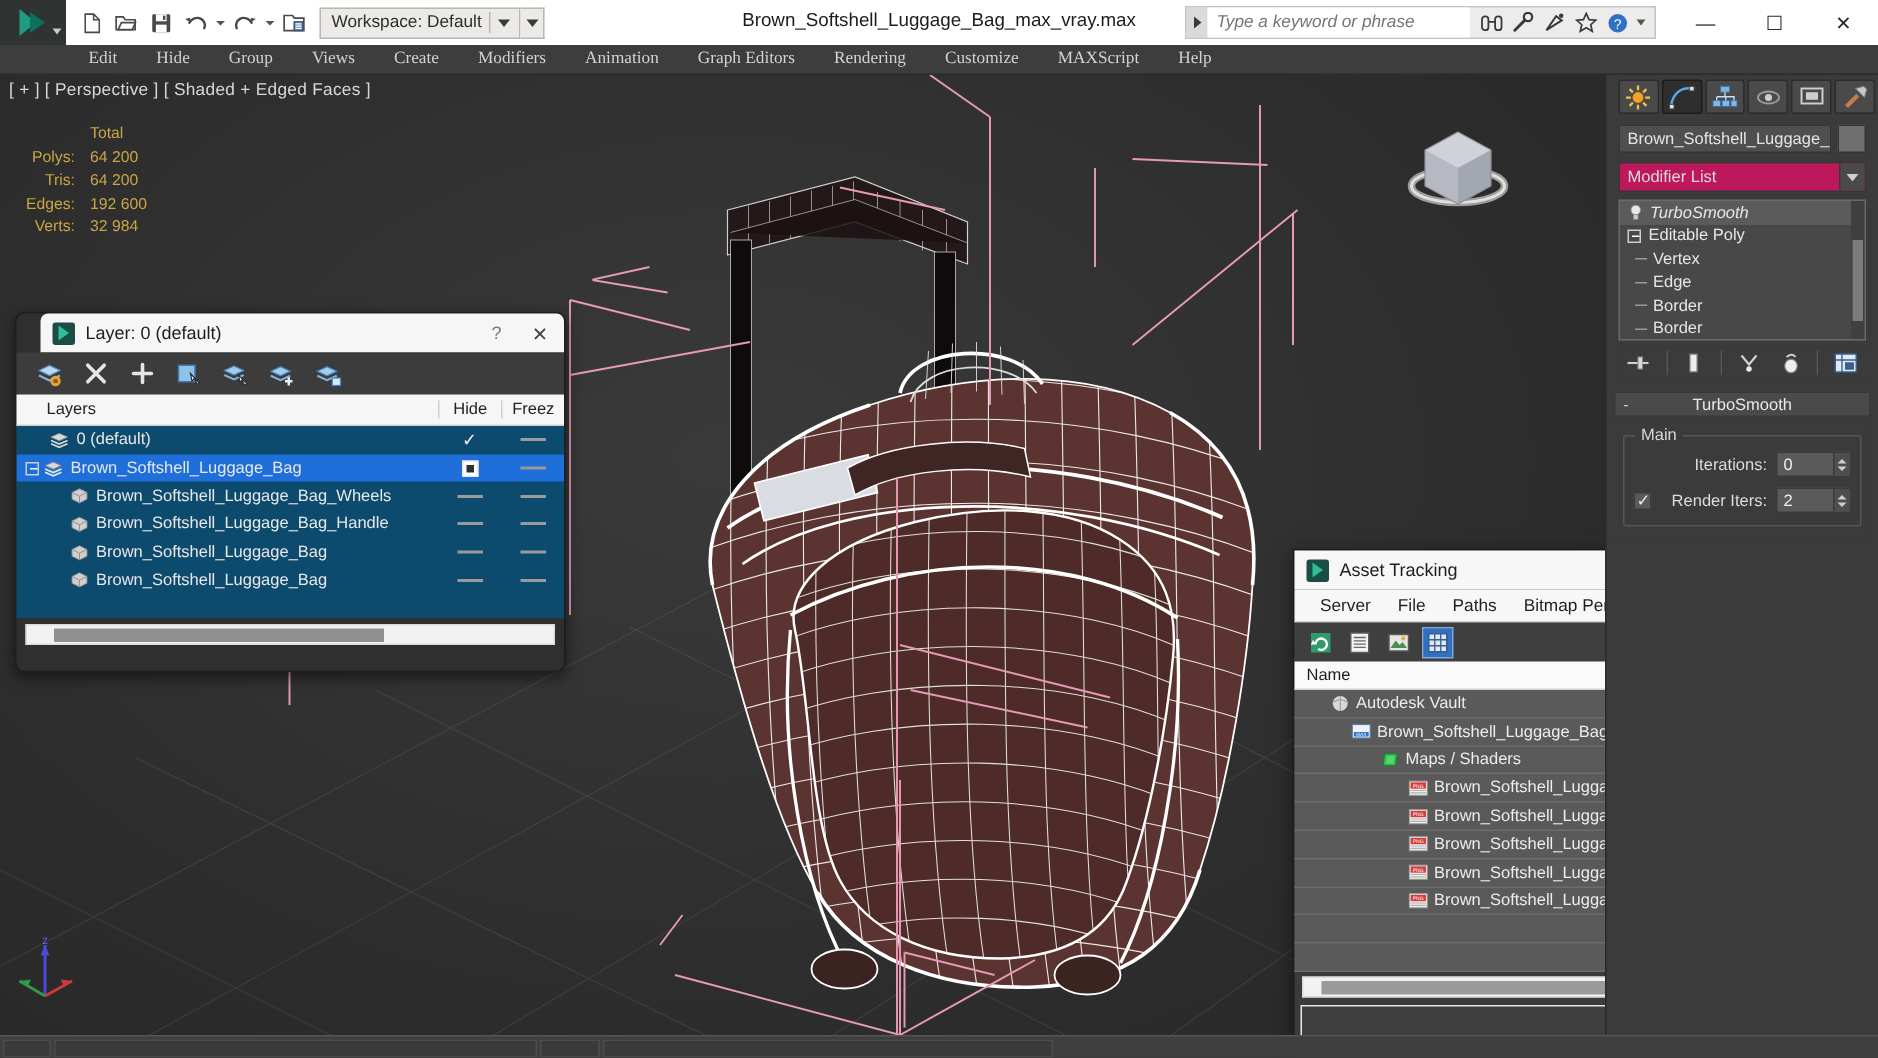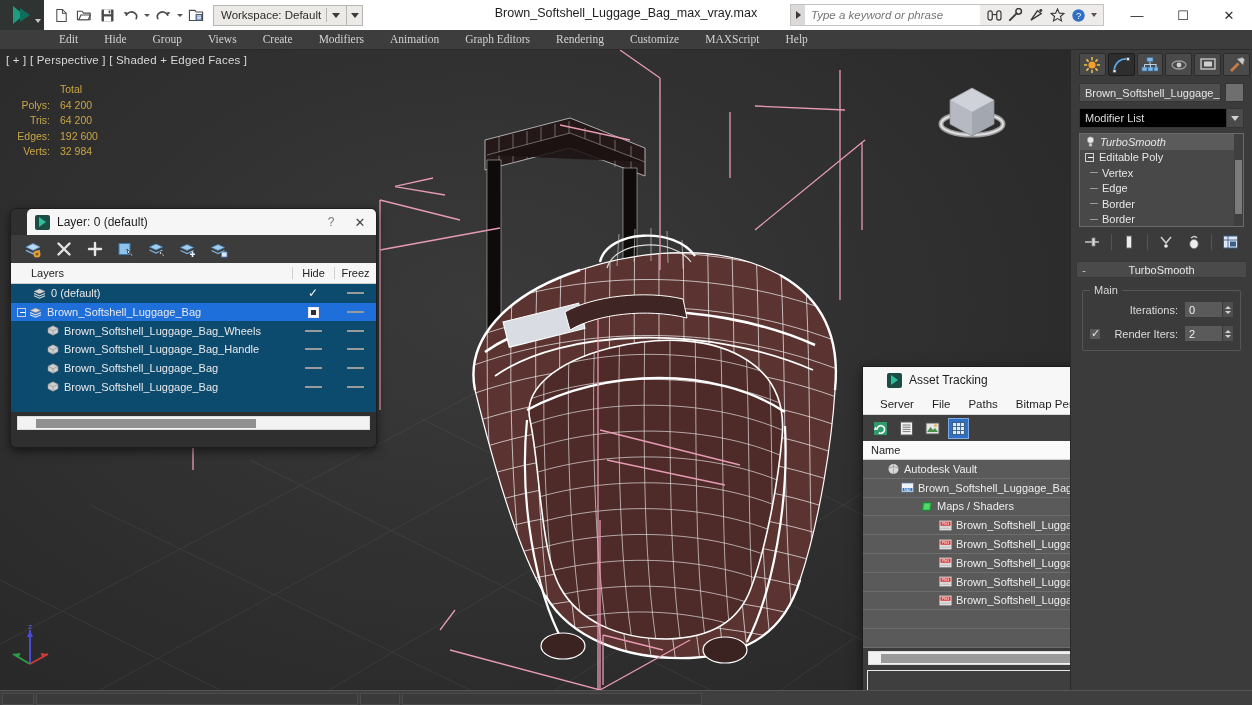--- a/index.html
+++ b/index.html
@@ -147,21 +147,21 @@
 
   .ld-hscroll { height: 14px; background:#f2f2f2; margin: 4px 6px 0 6px; border:1px solid #dcdcdc; position:relative;}
   .ld-hthumb { position:absolute; left: 18px; top:2px; height: 9px; width: 220px; background:#909090; }
 
   
   .assetdlg {
     position: absolute; left: 862px; top: 366px; width: 390px; height: 328px;
     background: #3b3b3b; border: 1px solid #1c1c1c;
     box-shadow: 0 3px 12px rgba(0,0,0,.5);
   }
-  .at-title { height: 26px; background:#f7f7f7; display:flex; align-items:center; padding-left:24px; }
+  .at-title { height: 26px; background:#f7f7f7; display:flex; align-items:center; padding-left:8px; }
   .at-ic { width: 15px; height: 15px; background:#1c4d44; display:flex;align-items:center;justify-content:center;border-radius:2px;}
   .at-ic:after { content:''; border-left:7px solid #2fbd9a; border-top:5px solid transparent;border-bottom:5px solid transparent;}
   .at-tt { font-size: 12px; color:#1d1d1d; margin-left:7px;}
   .at-wc { margin-left:auto; display:flex; }
   .at-wc .b { width: 45px; height:26px; display:flex;align-items:center;justify-content:center; font-size:12px; color:#333;}
   .at-menubar { height: 22px; background:#f7f7f7; display:flex; align-items:center; padding-left: 8px; border-bottom:1px solid #d5d5d5;}
   .at-menu { font-size: 11.5px; color:#1f1f1f; padding: 0 9px; white-space:nowrap;}
   .at-toolbar { height: 26px; background:#3f3f3f; display:flex; align-items:center; padding-left: 8px; gap: 7px; }
   .at-tb { width: 19px; height: 19px; display:flex;align-items:center;justify-content:center; }
   .at-tb.active { background:#2f6fc4; outline:1px solid #7fa8e0; }
@@ -190,21 +190,21 @@
     background: #3b3b3b; border-left: 1px solid #2a2a2a;
   }
   .cp-tabs { height: 26px; display:flex; align-items:center; gap:2px; padding: 3px 2px 0 8px; background:#3b3b3b;}
   .cp-tab { width: 27px; height: 23px; display:flex;align-items:center;justify-content:center; background:#4a4a4a; border:1px solid #2c2c2c; border-radius:2px;}
   .cp-tab.active { background:#2e2e2e; border-color:#1c1c1c;}
   .cp-name {
     margin: 7px 8px 0 8px; height: 19px; display:flex; align-items:center;
   }
   .cp-namebox { flex:1; height:19px; background:#4f4f4f; border:1px solid #353535; font-size:11px; color:#e4e4e4; display:flex;align-items:center;padding-left:5px; overflow:hidden; white-space:nowrap;}
   .cp-colorchip { width: 19px; height:19px; background:#6f6f6f; border:1px solid #353535; margin-left:4px;}
-  .cp-modlist { margin: 6px 8px 0 8px; height: 20px; background:#000000; border:1px solid #353535; display:flex;align-items:center; font-size:11px;color:#dcdcdc; padding-left:5px;justify-content:flex-end;}
+  .cp-modlist { margin: 6px 8px 0 8px; height: 20px; background:#be185d; border:1px solid #353535; display:flex;align-items:center; font-size:11px;color:#dcdcdc; padding-left:5px;justify-content:flex-end;}
   .cp-modlist .car { margin-left:auto; width: 17px; height:18px; background:#4a4a4a; display:flex;align-items:center;justify-content:center; border-left:1px solid #3a3a3a;}
   .cp-stack { margin: 5px 8px 0 8px; height: 94px; background:#484848; border:1px solid #6a6a6a; position:relative; overflow:hidden;}
   .cp-stack-row { height: 15.5px; display:flex; align-items:center; font-size:11px; color:#e6e6e6; padding-left:5px; white-space:nowrap;}
   .cp-stack-row.hl { background:#5b5b5b; font-style: italic; }
   .cp-stack-row.sub { padding-left: 22px; position: relative;}
   .cp-stack-row.sub:before { content:''; position:absolute; left:10px; top:7px; width:8px; height:1px; background:#9a9a9a;}
   .cp-sb { position:absolute; right:0; top:0; width:9px; height:100%; background:#3f3f3f;}
   .cp-sb i { position:absolute; left:1px; top:26px; width:7px; height:54px; background:#7b7b7b; display:block;}
   .bulb { width: 11px; height:11px; margin-right:4px; flex:none;}
   .minusbox { width:9px;height:9px;border:1px solid #cfcfcf;margin-right:5px;position:relative;flex:none;}

